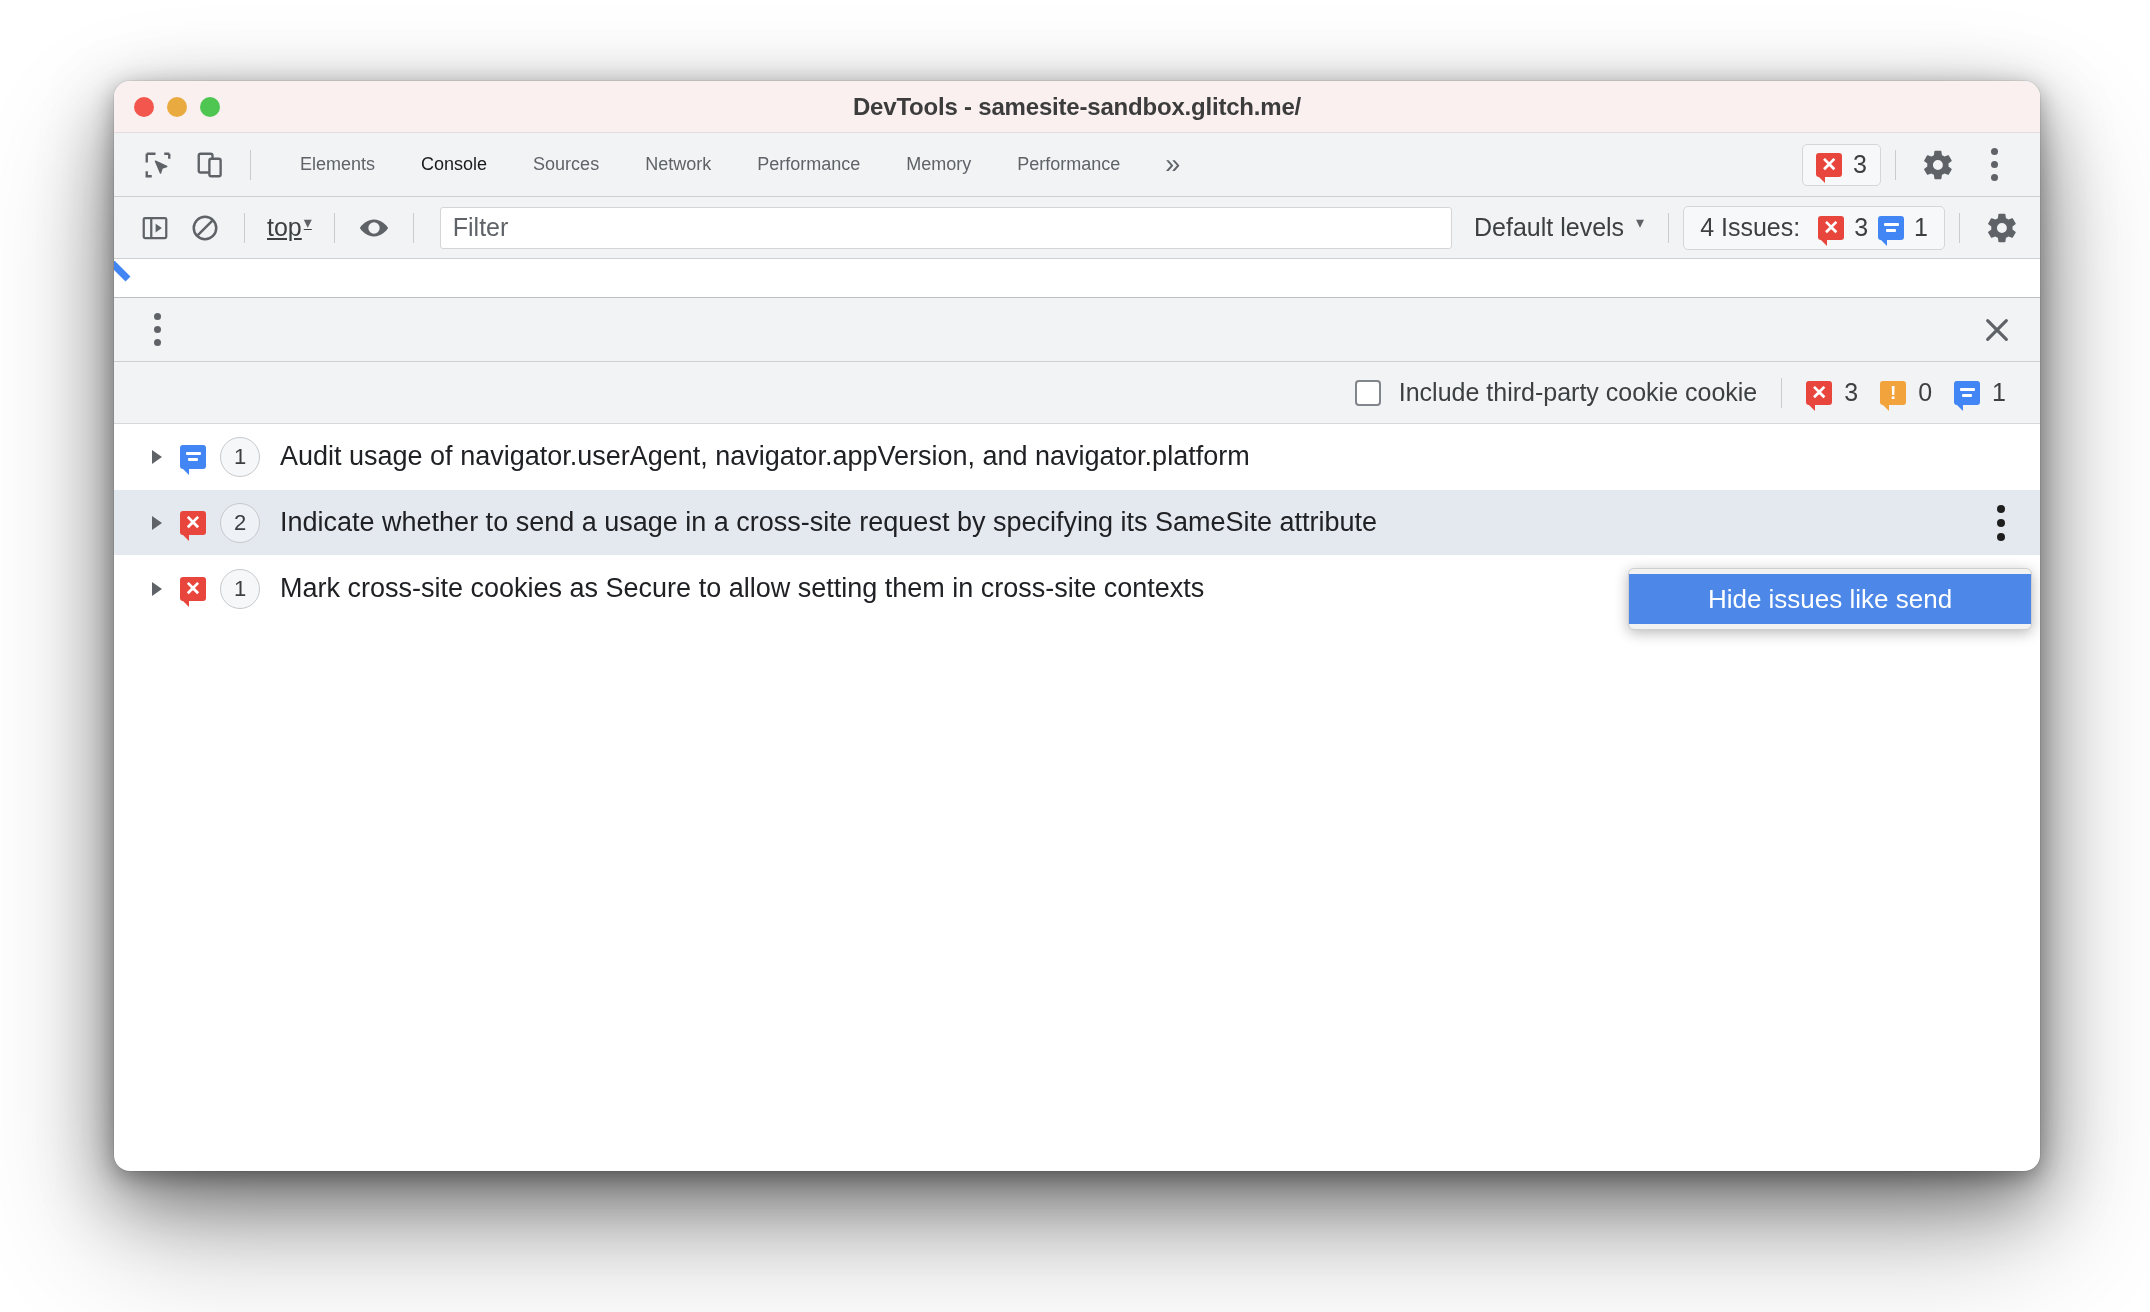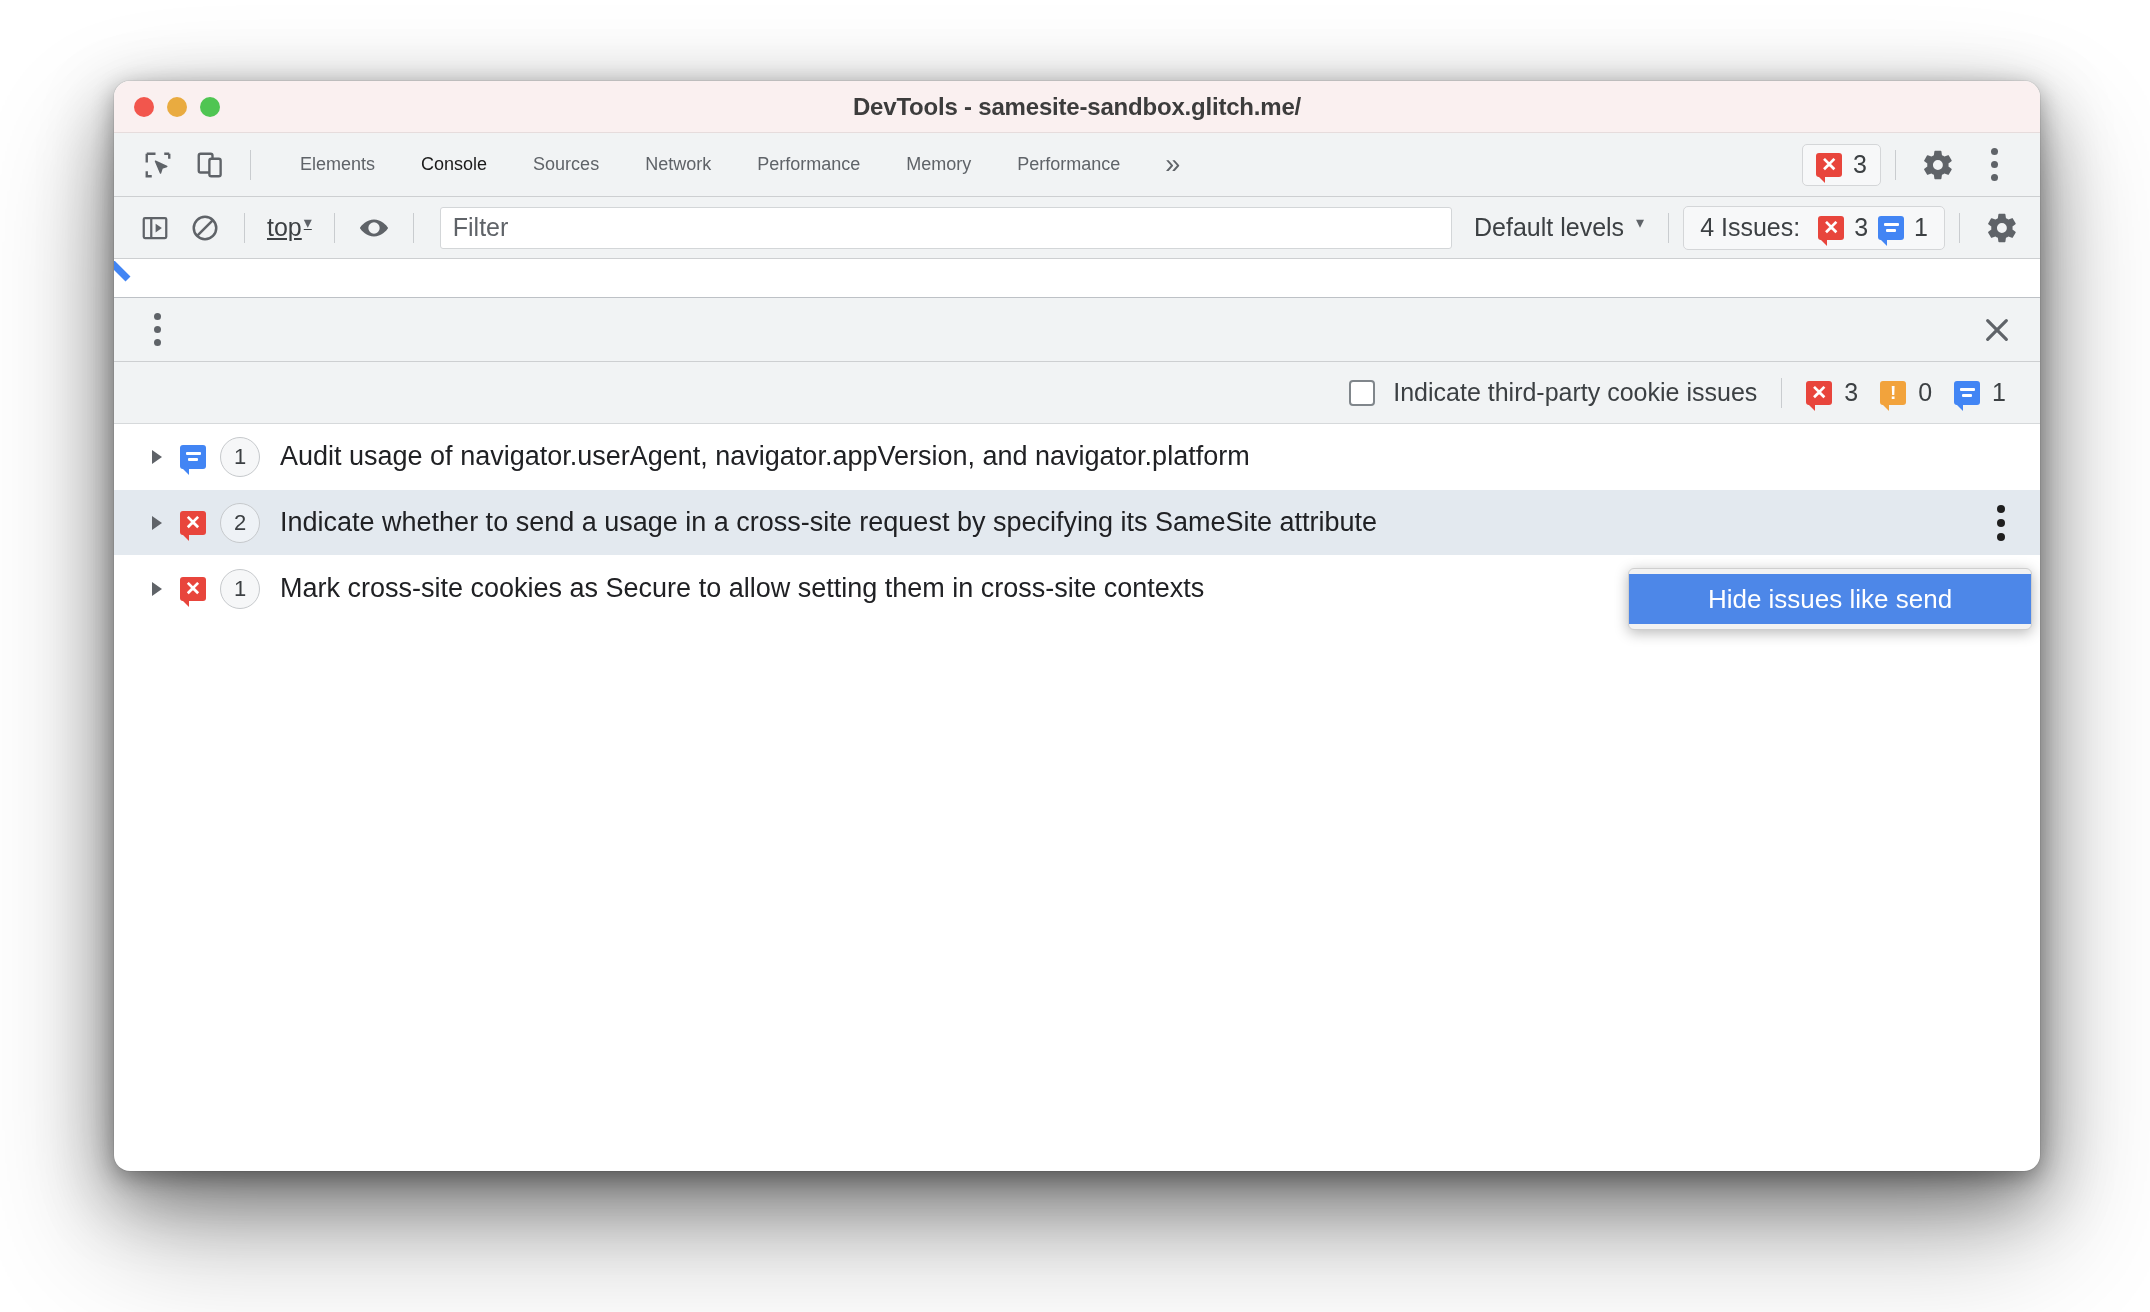--- a/index.html
+++ b/index.html
@@ -481,21 +481,21 @@
             <svg width="32" height="32" viewBox="0 0 24 24" stroke="#5f6368" stroke-width="2.4" fill="none" stroke-linecap="round">
               <line x1="5" y1="5" x2="19" y2="19"></line>
               <line x1="19" y1="5" x2="5" y2="19"></line>
             </svg>
           </div>
         </div>
 
         <div class="issues-toolbar">
           <div class="cb-wrap">
             <div class="checkbox"></div>
-            <span class="cb-label">Indicate third-party cookie issues</span>
+            <span class="cb-label">Include third-party cookie cookie</span>
           </div>
           <div class="tb-divider"></div>
           <div class="counts">
             <div class="bubble err">
                 <span class="glyph">✕</span>
               </div>
             <span class="num">3</span>
             <div class="bubble warn">
                 <span class="glyph">!</span>
               </div>

